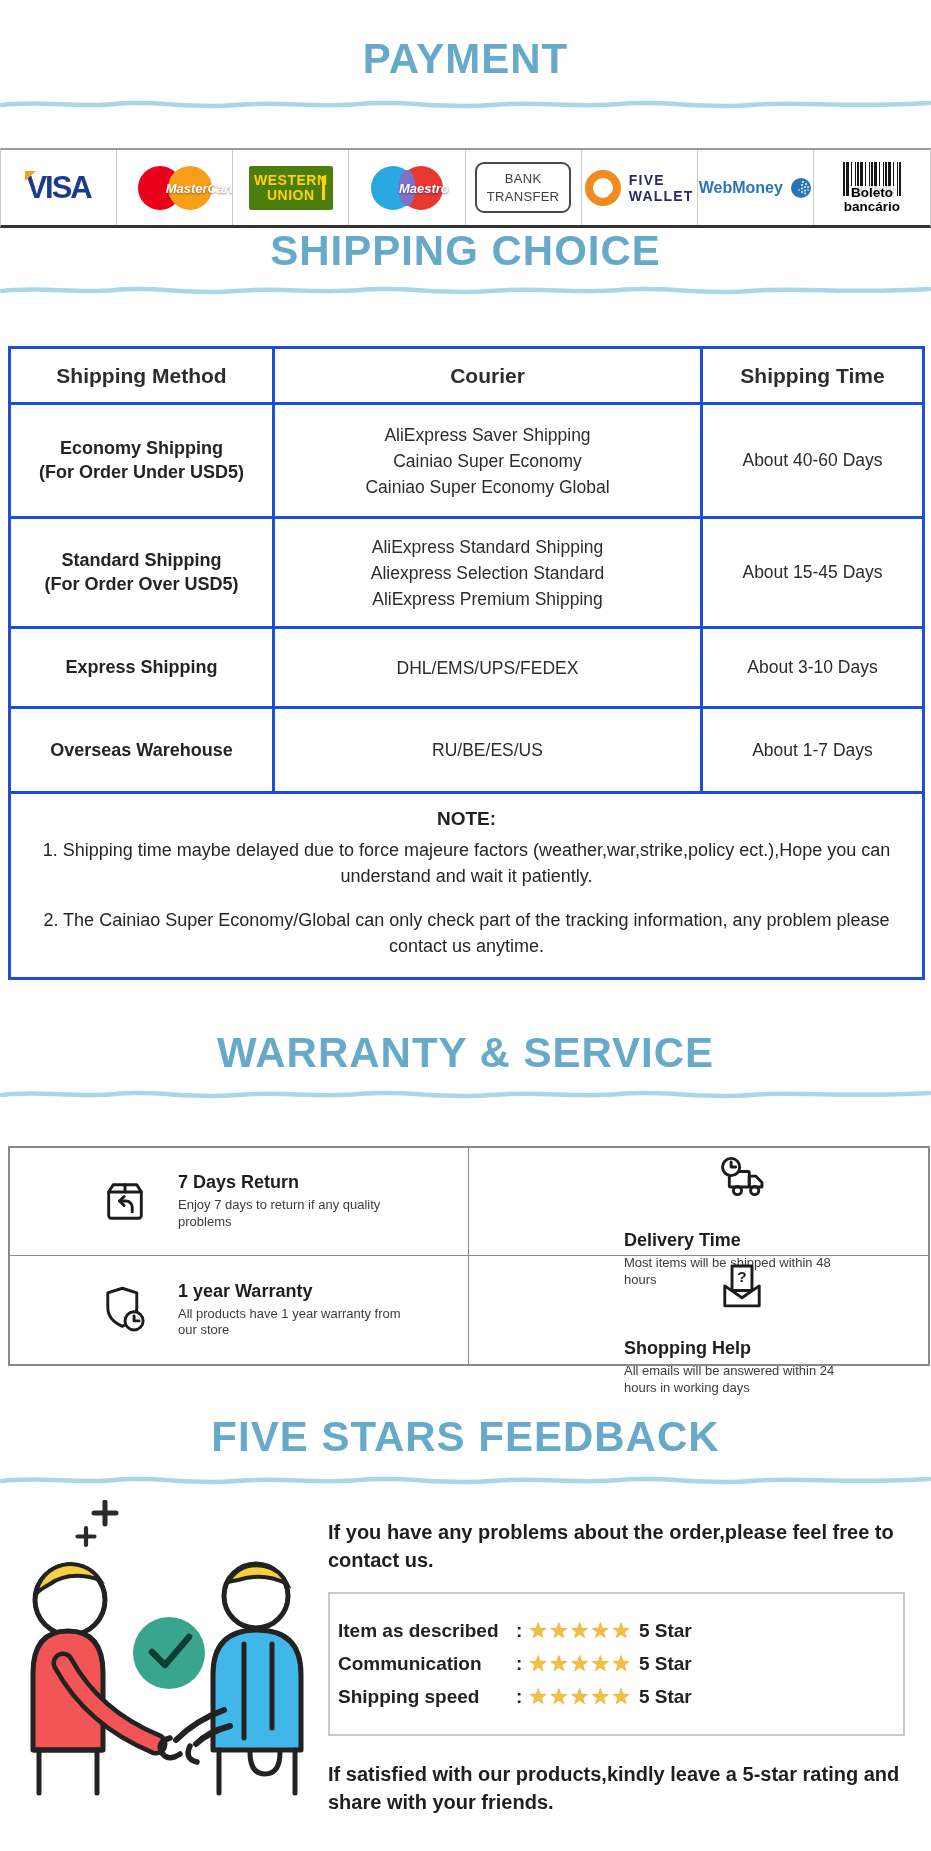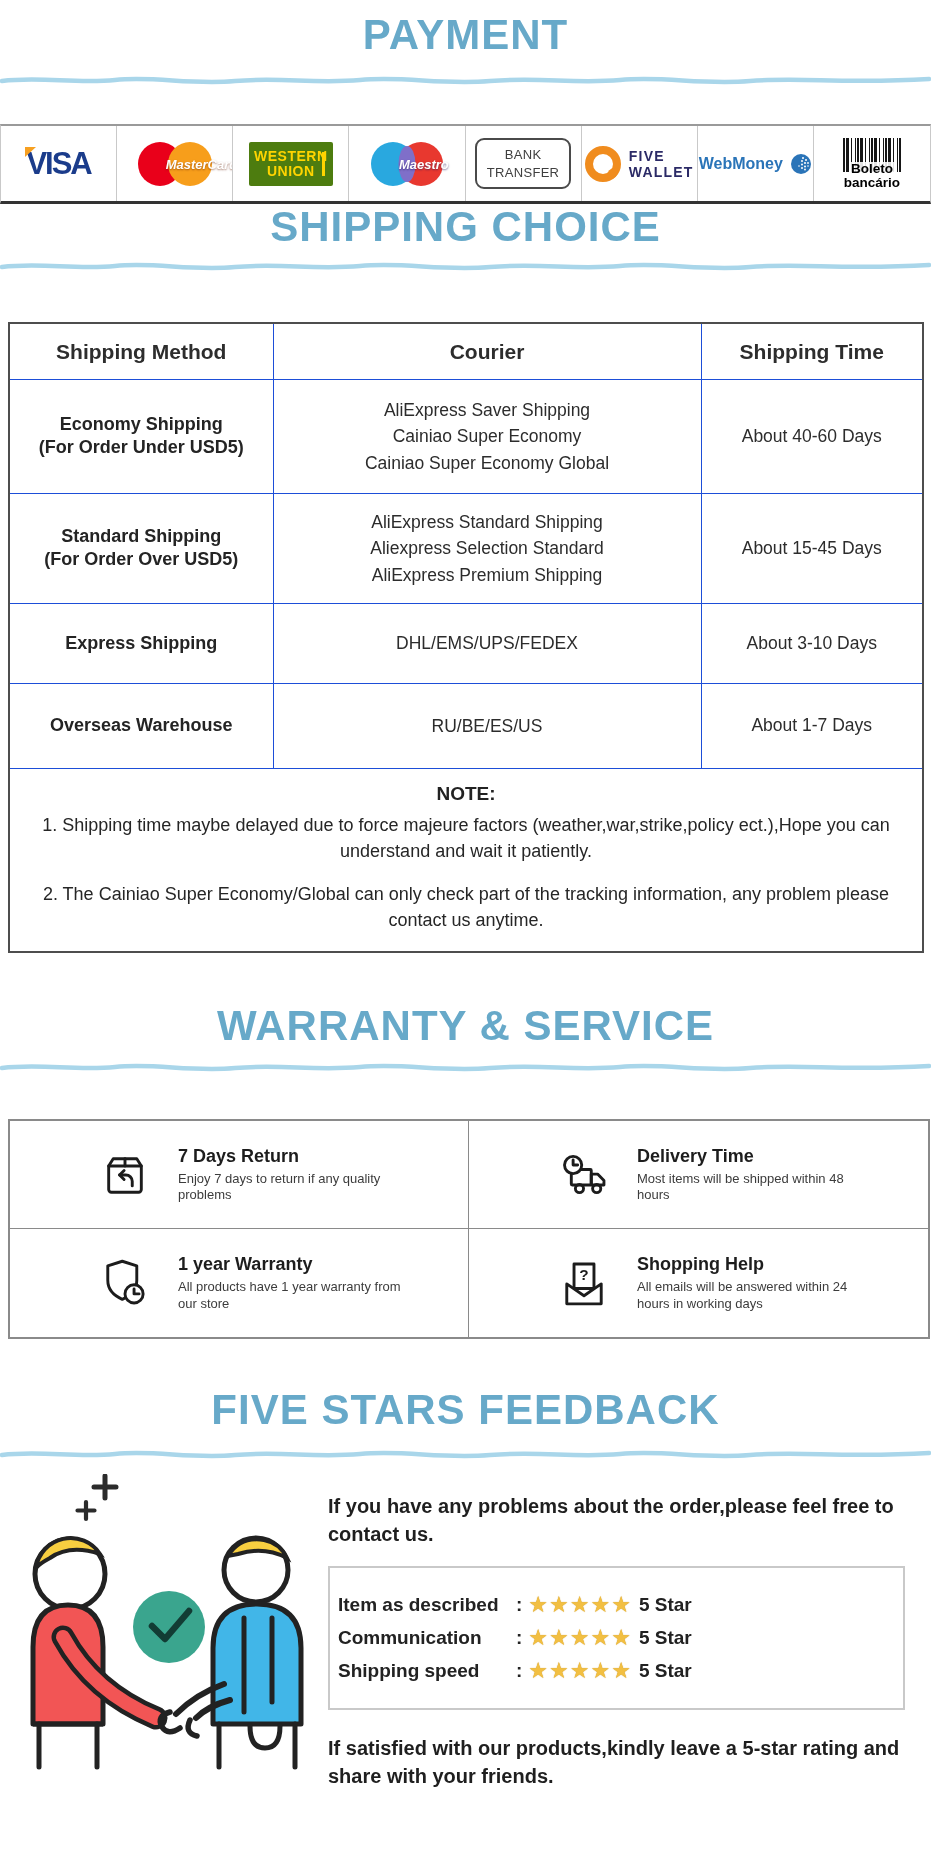--- a/index.html
+++ b/index.html
@@ -15,21 +15,21 @@
   }
   
   .sec-heading {
     text-align: center;
     color: #67a9c9;
     font-size: 42px;
     font-weight: 800;
     letter-spacing: 1px;
     line-height: 1.1;
   }
-  #payment-heading  { padding-top: 12px; }
+  #payment-heading  { padding-top: 36px; }
   #shipping-heading { }
   #warranty-heading { margin-top: 50px; }
   #feedback-heading { margin-top: 48px; }
   .wave { display: block; margin: 14px auto 0; }
   #wave-shipping { margin-top: 8px; }
   #wave-warranty { margin-top: 10px; }
   #wave-feedback { margin-top: 12px; }
 
   
   .pay-strip {
@@ -112,21 +112,21 @@
   .bo-text span { background: rgba(255,255,255,.88); padding: 0 2px; display: inline-block; }
 
   
   .ship-table {
     width: 914px; margin: 48px 0 0 8px;
     border-collapse: collapse;
     border: 2px solid #4d4d4d;
     table-layout: fixed;
   }
   .ship-table td, .ship-table th {
-    border: 1px solid #1d4ed8;
+    border: 3px solid #1d4ed8;
     vertical-align: middle;
     text-align: center;
   }
   .ship-table th { font-size: 21px; font-weight: 700; color: #2d2d2d; height: 56px; }
   .cell-method { font-weight: 700; font-size: 18px; line-height: 1.3; color: #242424; }
   .cell-courier { font-size: 17.5px; line-height: 1.5; color: #2c2c2c; }
   .cell-time { font-size: 17.5px; color: #2c2c2c; }
   .r1 { height: 114px; } .r2 { height: 110px; } .r3 { height: 80px; } .r4 { height: 85px; }
   .no-bottom { border-bottom-style: hidden; }
   .note-cell { text-align: left; vertical-align: top; padding: 14px 12px 18px 12px; }
@@ -138,21 +138,21 @@
   .war-grid {
     width: 922px; margin: 44px 0 0 8px;
     display: grid; grid-template-columns: 1fr 1fr; grid-auto-rows: 108px;
     border: 2px solid #8a8a8a;
   }
   .war-cell {
     display: flex; align-items: center; gap: 24px;
     padding-left: 86px;
     border-right: 1px solid #8a8a8a; border-bottom: 1px solid #8a8a8a;
   }
-  .war-cell:nth-child(2n) { border-right: none; }
+  .war-cell:nth-child(2n) { border-right: none; flex-direction: column; }
   .war-cell:nth-child(n+3) { border-bottom: none; }
   .war-icon { flex: 0 0 58px; }
   .war-title { font-size: 18px; font-weight: 700; color: #1d1d1d; margin-bottom: 4px; }
   .war-desc { font-size: 13px; color: #3c3c3c; line-height: 1.3; width: 235px; }
 
   
   .feedback-body { position: relative; height: 353px; }
   .fb-illustration { position: absolute; left: 8px; top: 12px; }
   .fb-right { margin-left: 328px; width: 597px; }
   .fb-intro, .fb-outro { font-size: 20px; font-weight: 700; color: #1f1f1f; line-height: 1.4; }

